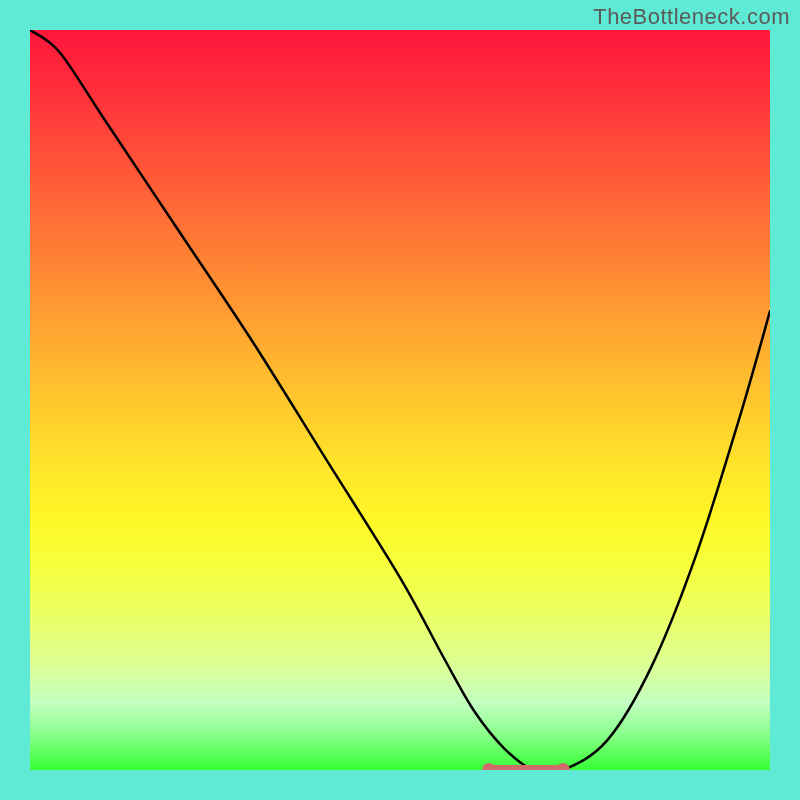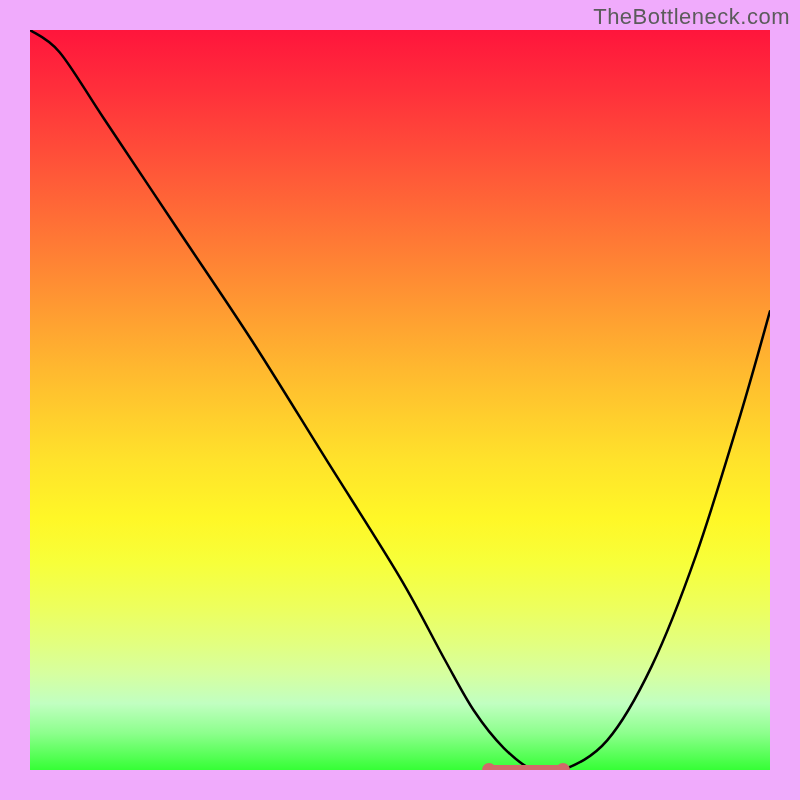--- a/index.html
+++ b/index.html
@@ -8,21 +8,21 @@
     width: 800px;
     height: 800px;
     background: #000;
     overflow: hidden;
     font-family: Arial, Helvetica, sans-serif;
   }
   .frame {
     position: relative;
     width: 800px;
     height: 800px;
-    background: #f0abfc;
+    background: #5eead4;
     text-align: center;
   }
   .watermark {
     position: absolute;
     top: 4px;
     right: 10px;
     color: #5b5b5b;
     font-size: 22px;
     letter-spacing: 0.5px;
     font-weight: 500;

